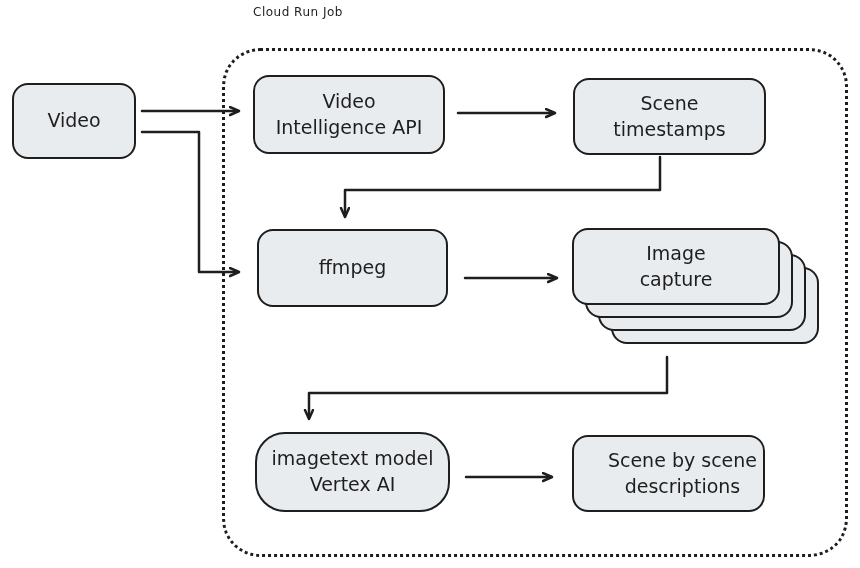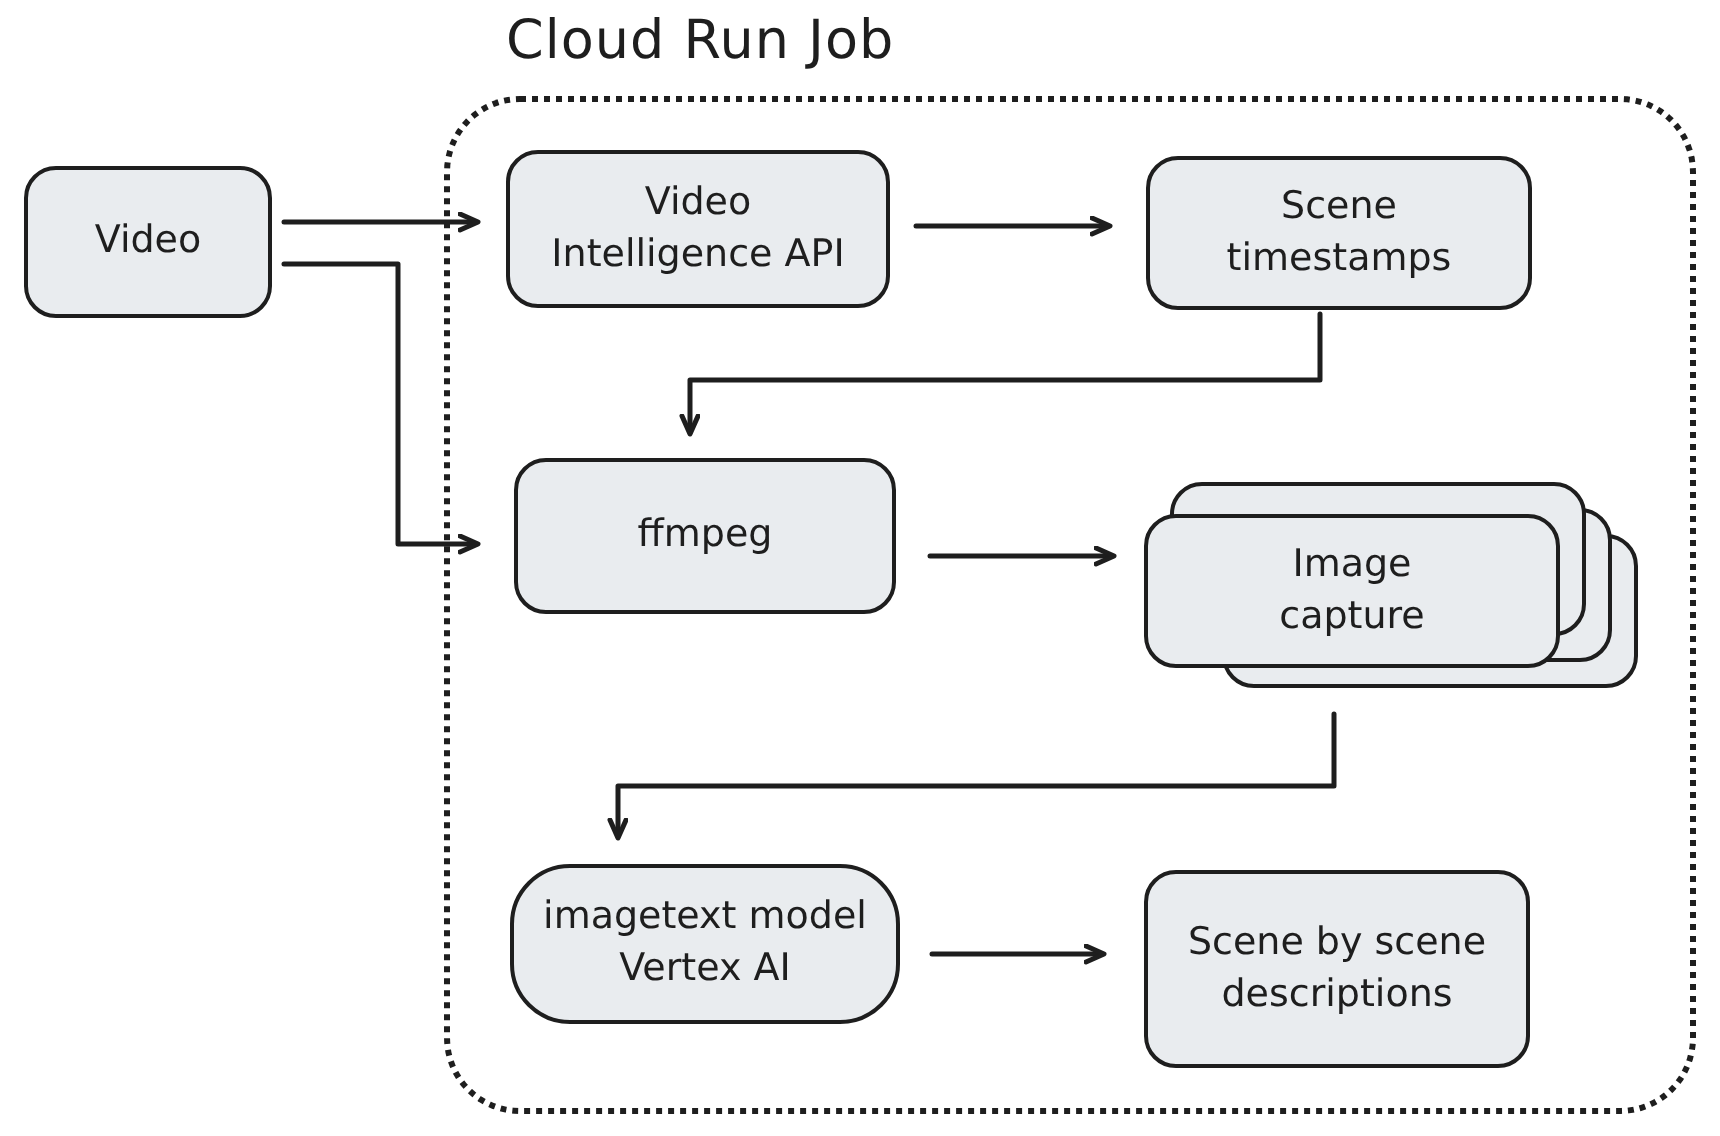--- a/index.html
+++ b/index.html
@@ -13,21 +13,21 @@
     height: 568px;
     background: #ffffff;
     font-family: "DejaVu Sans", sans-serif;
     color: #1e1e1e;
     overflow: hidden;
   }
   .diagram-title {
     position: absolute;
     left: 253px;
     top: 5px;
-    font-size: 27px;
+    font-size: 12px;
     letter-spacing: 0.5px;
     color: #1e1e1e;
     white-space: nowrap;
   }
   .dotted-container {
     position: absolute;
     left: 222px;
     top: 48px;
     width: 620px;
     height: 503px;
@@ -49,26 +49,26 @@
   .node .label {
     font-size: 19px;
     line-height: 1.35;
     white-space: pre-line;
     padding: 2px 6px;
   }
   .node-video            { left: 12px;  top: 83px;  width: 124px; height: 76px; }
   .node-via              { left: 253px; top: 75px;  width: 192px; height: 79px; }
   .node-timestamps       { left: 573px; top: 78px;  width: 193px; height: 77px; }
   .node-ffmpeg           { left: 257px; top: 229px; width: 191px; height: 78px; }
-  .node-capture          { left: 572px; top: 228px; width: 208px; height: 77px; margin-top: 29px; }
+  .node-capture          { left: 572px; top: 228px; width: 208px; height: 77px; }
   .capture-card-2        { left: 585px; top: 241px; width: 208px; height: 77px; }
   .capture-card-3        { left: 598px; top: 254px; width: 208px; height: 77px; }
   .capture-card-4        { left: 611px; top: 267px; width: 208px; height: 77px; }
   .node-imagetext        { left: 255px; top: 432px; width: 195px; height: 80px; border-radius: 30px; }
-  .node-descriptions     { left: 572px; top: 435px; width: 193px; height: 99px; }
+  .node-descriptions     { left: 572px; top: 435px; width: 193px; height: 77px; justify-content: flex-end; }
   .edges-layer {
     position: absolute;
     left: 0;
     top: 0;
     width: 860px;
     height: 568px;
     pointer-events: none;
   }
   .edges-layer path {
     fill: none;

